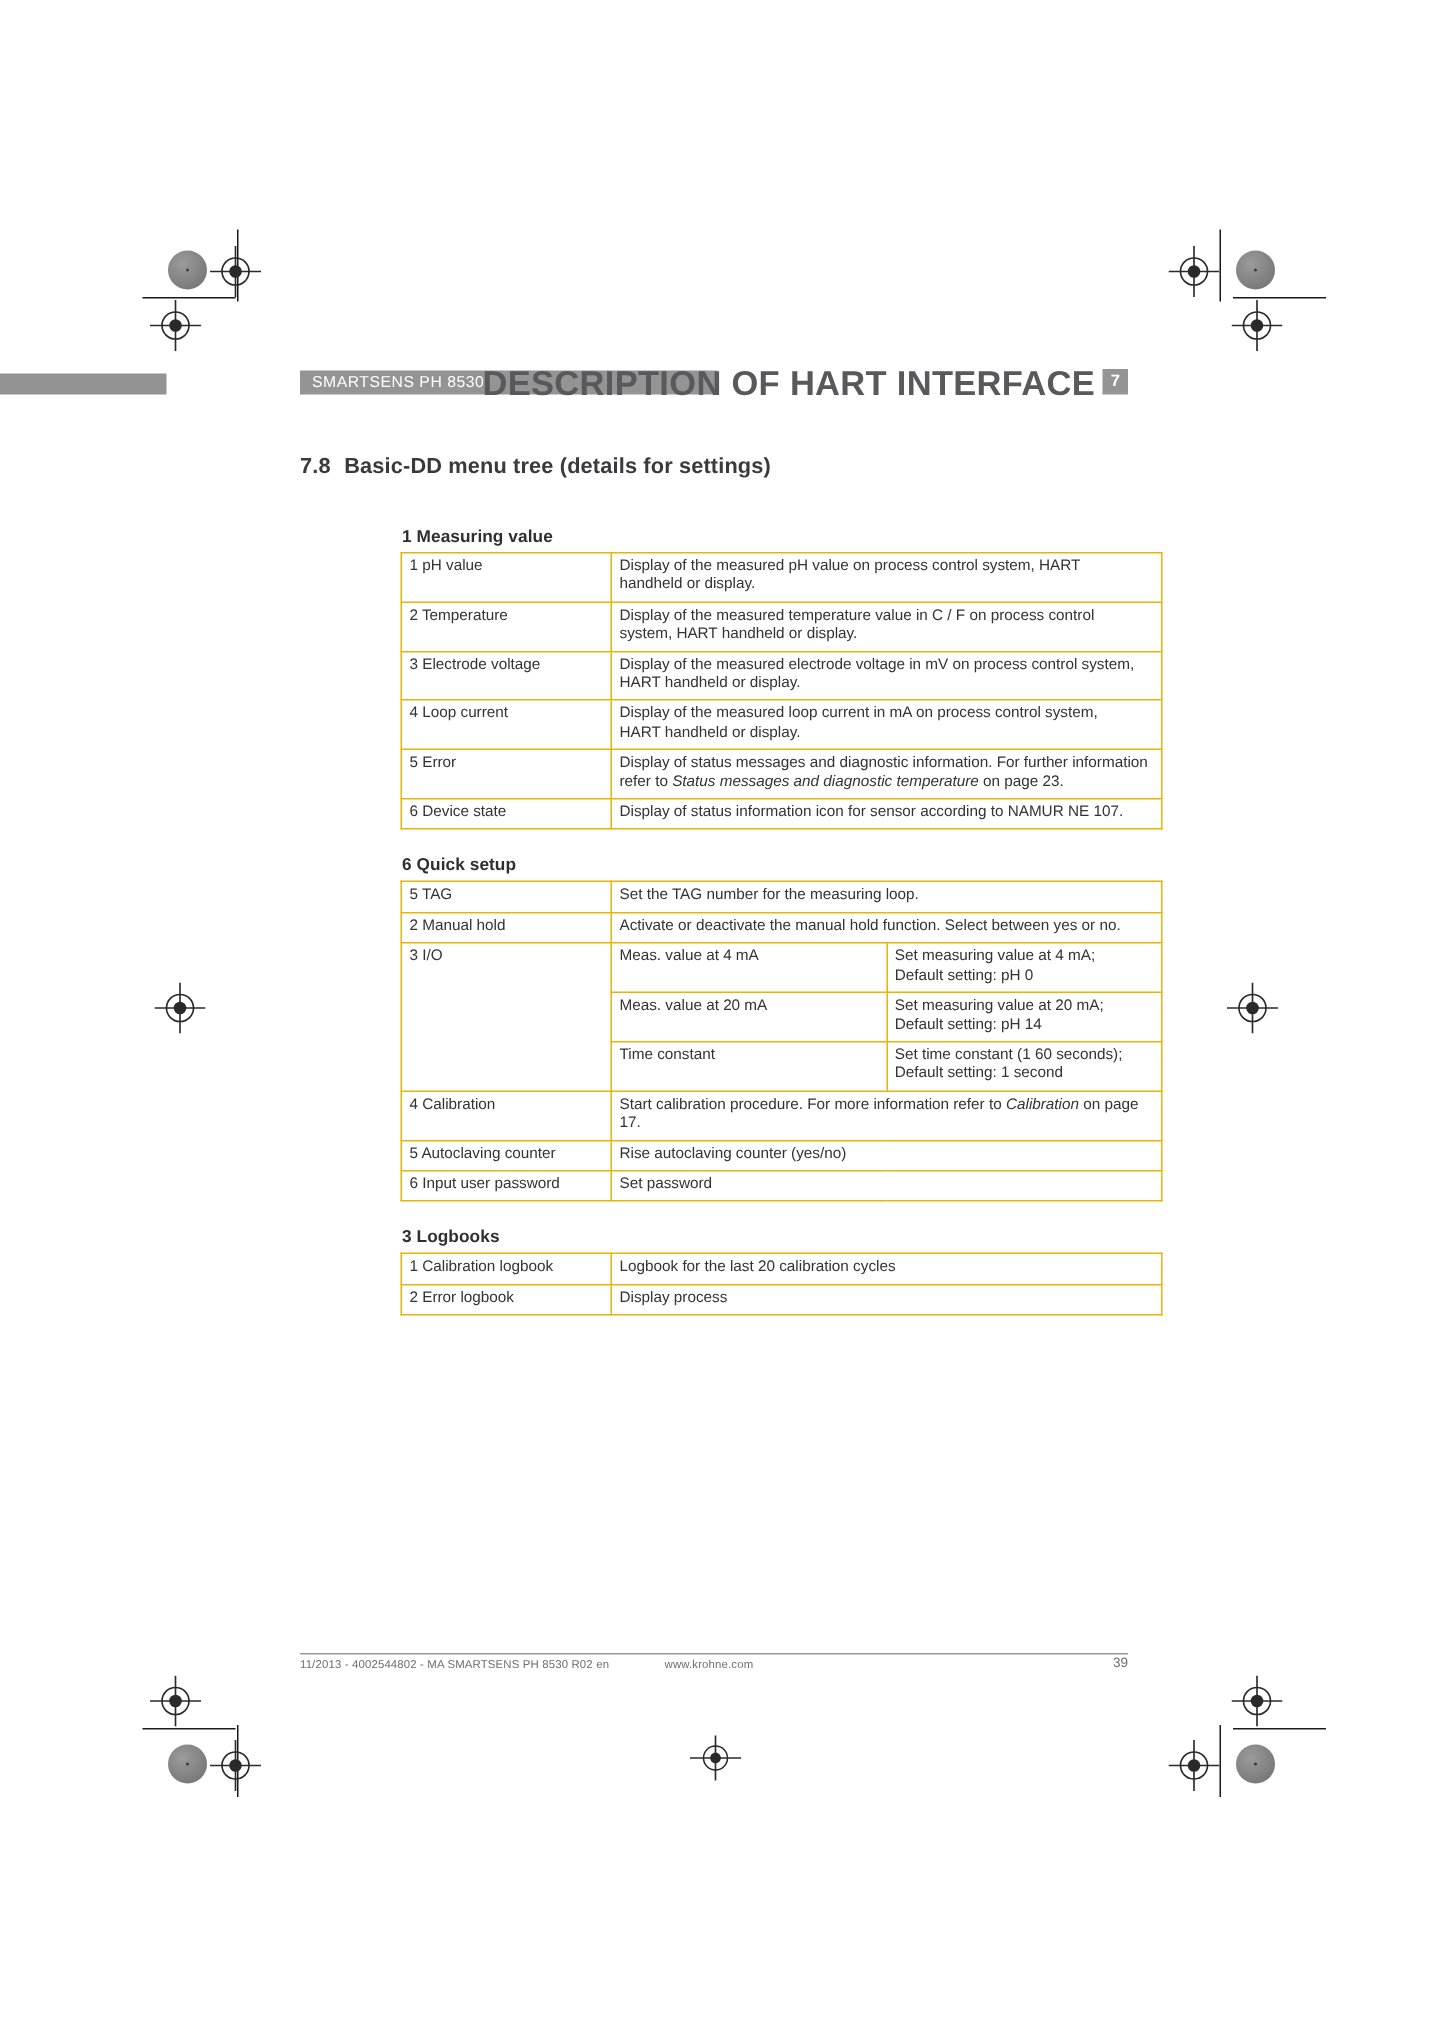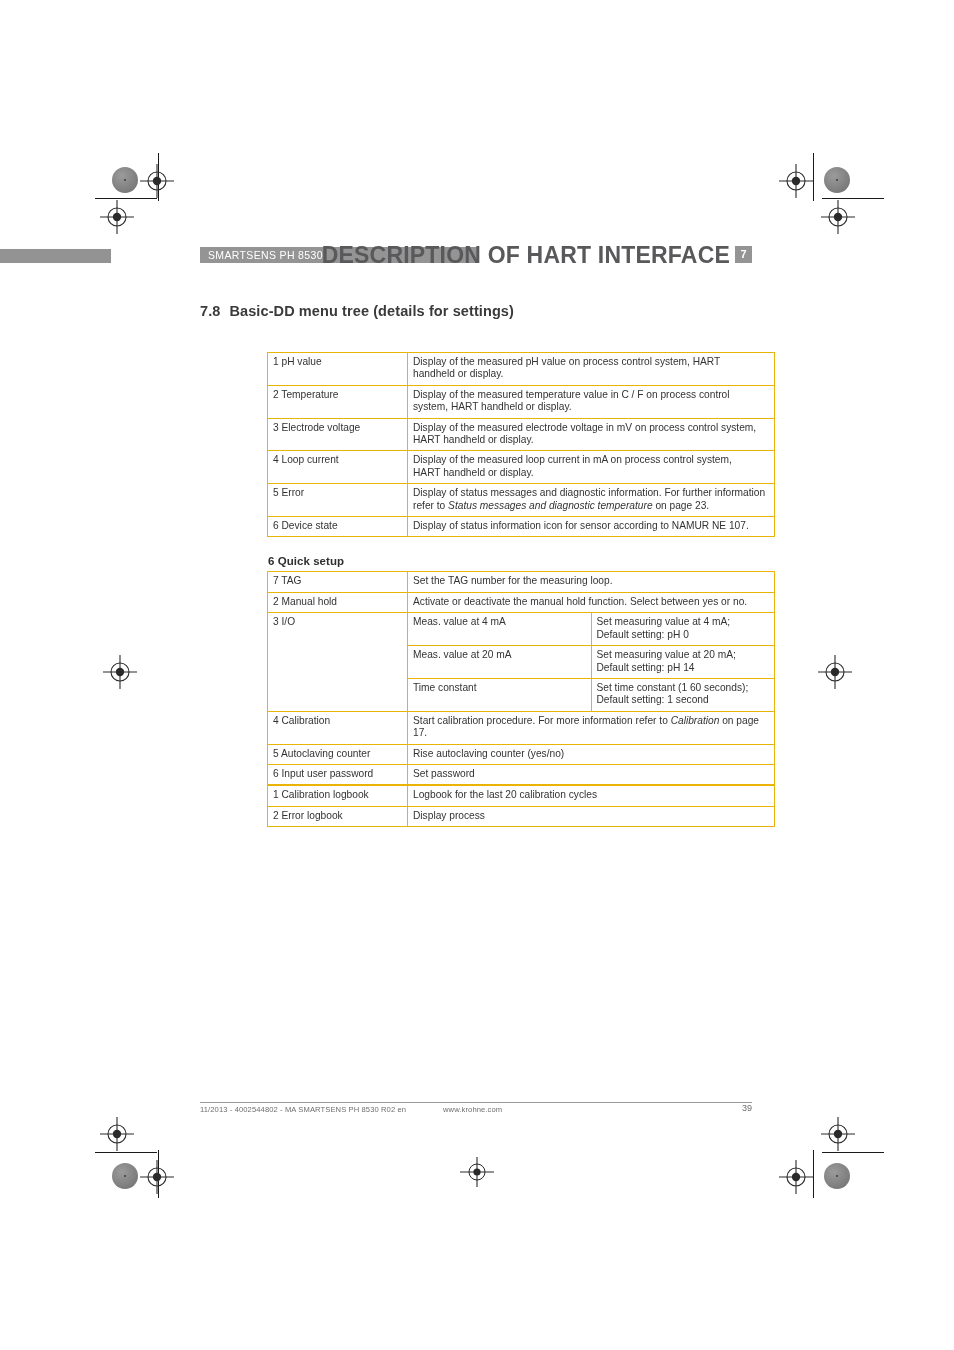--- a/index.html
+++ b/index.html
@@ -321,20 +321,21 @@
   <div class="header-title">DESCRIPTION OF HART INTERFACE</div>
   <div class="header-chapter">7</div>
 </div>
 
 <div class="section-heading">
   <span class="num">7.8</span><span>Basic-DD menu tree (details for settings)</span>
 </div>
 
 <div class="content">
 
+  <div class="group-title">1 Measuring value</div>
   <table class="menu-table">
     <tbody>
       <tr>
         <td class="c-key two-line">1 pH value</td>
         <td class="c-desc two-line"><span>Display of the measured pH value on process control system, HART</span><br><span>handheld or display.</span></td>
       </tr>
       <tr>
         <td class="c-key two-line">2 Temperature</td>
         <td class="c-desc two-line"><span>Display of the measured temperature value in  C /  F on process control</span><br><span>system, HART   handheld or display.</span></td>
       </tr>
@@ -354,21 +355,21 @@
         <td class="c-key one-line">6 Device state</td>
         <td class="c-desc one-line">Display of status information icon for sensor according to NAMUR NE 107.</td>
       </tr>
     </tbody>
   </table>
 
   <div class="group-title spaced">6 Quick setup</div>
   <table class="menu-table">
     <tbody>
       <tr>
-        <td class="c-key one-line">7 TAG</td>
+        <td class="c-key one-line">5 TAG</td>
         <td class="c-desc one-line" colspan="2">Set the TAG number for the measuring loop.</td>
       </tr>
       <tr>
         <td class="c-key one-line">2 Manual hold</td>
         <td class="c-desc one-line" colspan="2">Activate or deactivate the manual hold function. Select between yes or no.</td>
       </tr>
       <tr>
         <td class="c-key" rowspan="3">3 I/O</td>
         <td class="c-sub two-line">Meas. value at 4 mA</td>
         <td class="c-subv two-line"><span>Set measuring value at 4 mA;</span><br><span>Default setting: pH 0</span></td>
@@ -389,20 +390,21 @@
         <td class="c-key one-line">5 Autoclaving counter</td>
         <td class="c-desc one-line" colspan="2">Rise autoclaving counter (yes/no)</td>
       </tr>
       <tr>
         <td class="c-key one-line">6 Input user password</td>
         <td class="c-desc one-line" colspan="2">Set password</td>
       </tr>
     </tbody>
   </table>
 
+  <div class="group-title spaced">3 Logbooks</div>
   <table class="menu-table">
     <tbody>
       <tr>
         <td class="c-key one-line">1 Calibration logbook</td>
         <td class="c-desc one-line">Logbook for the last 20 calibration cycles</td>
       </tr>
       <tr>
         <td class="c-key one-line">2 Error logbook</td>
         <td class="c-desc one-line">Display process</td>
       </tr>

